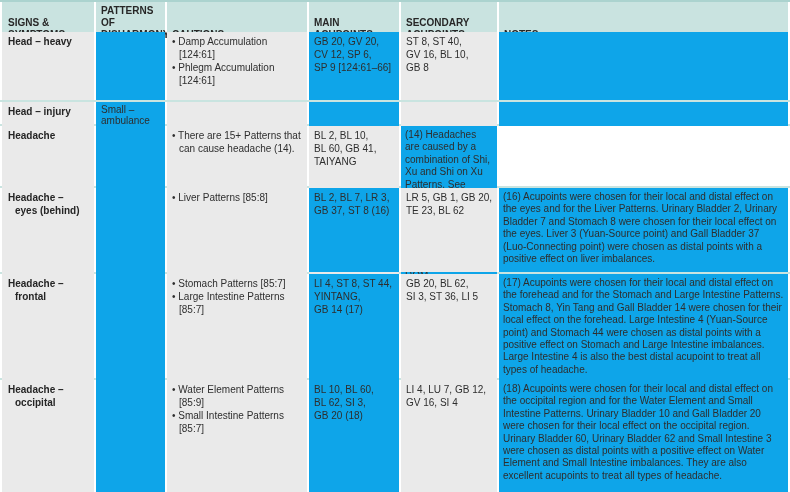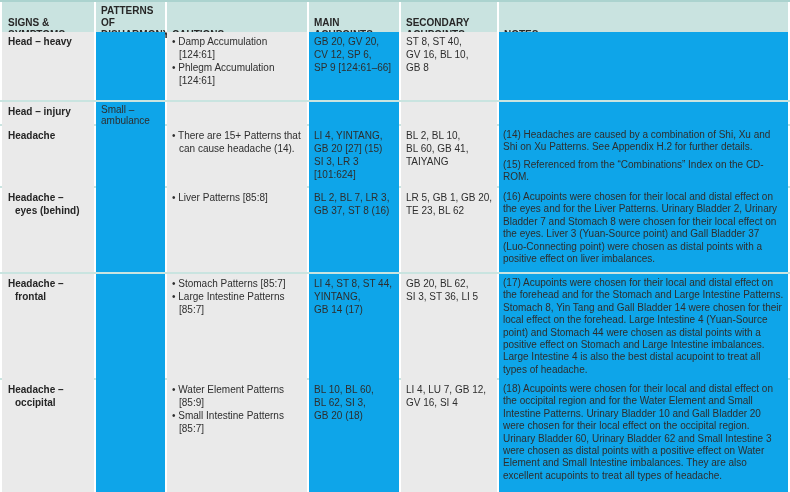--- a/index.html
+++ b/index.html
@@ -125,24 +125,20 @@
       </div>
     </div>
     <div class="sep"></div>
 
     <div class="trow r2">
       <div class="cell c0 signs">Headache</div>
       <div class="cell c1 cautions"></div>
       <div class="cell c2 patterns">
         <div class="bullet">• There are 15+ Patterns that can cause headache (14).</div>
       </div>
-      <div class="cell c3 acup">LI 4, YINTANG,
-GB 20 [27] (15)
-SI 3, LR 3
-[101:624]</div>
       <div class="cell c4 acup">BL 2, BL 10,
 BL 60, GB 41,
 TAIYANG</div>
       <div class="cell c5 notes">
         <p>(14) Headaches are caused by a combination of Shi, Xu and Shi on Xu Patterns. See Appendix H.2 for further details.</p>
         <p>(15) Referenced from the “Combinations” Index on the CD-ROM.</p>
       </div>
     </div>
     <div class="sep"></div>
 

